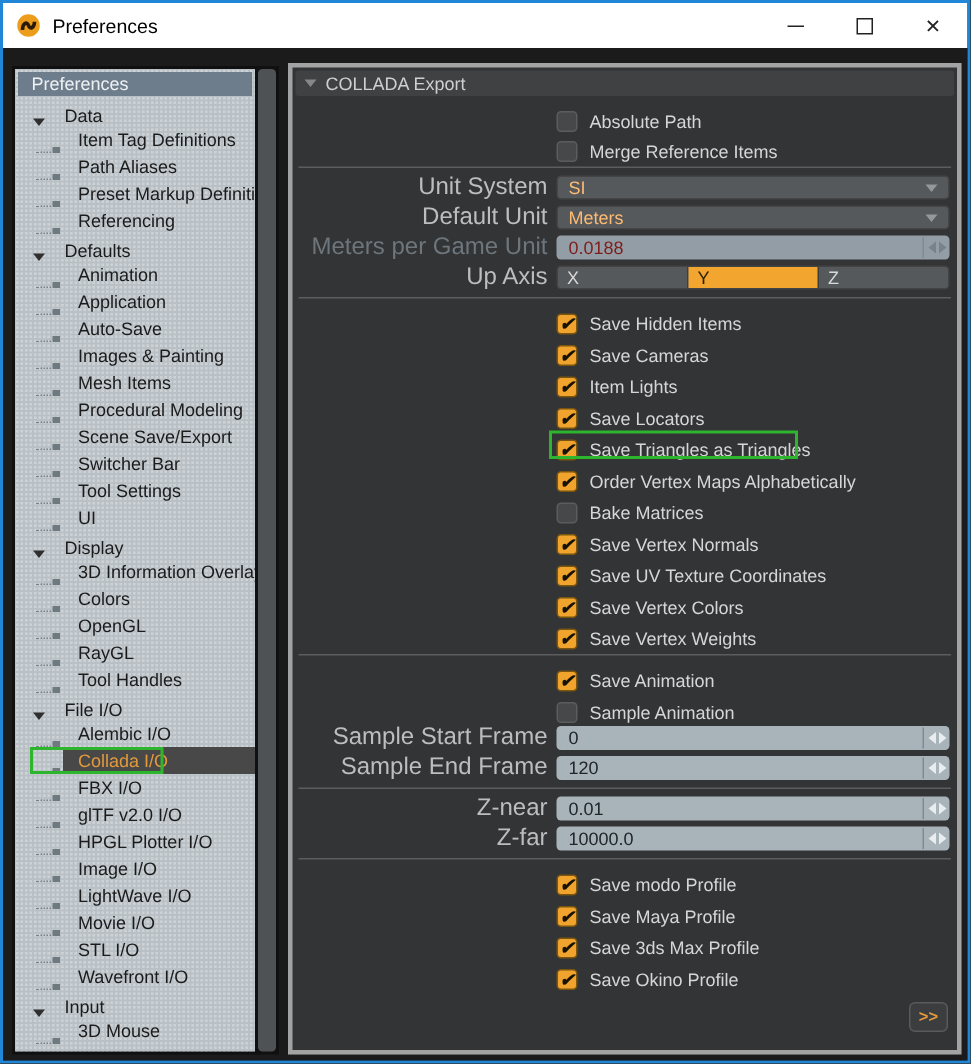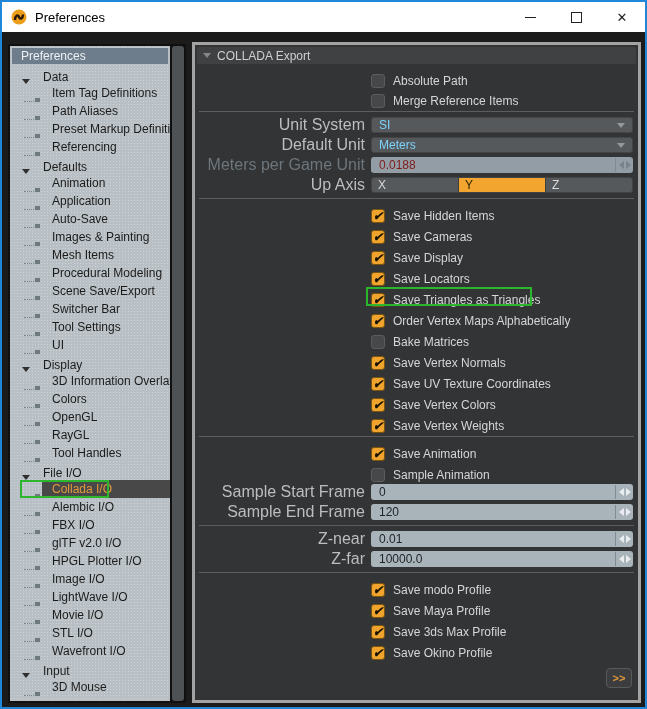--- a/index.html
+++ b/index.html
@@ -43,21 +43,21 @@
   .checkbox.checked{background:#F0A42E;border:1px solid #7A5510;}
   .checkbox.checked::after{content:"\2714";position:absolute;left:1px;top:-1px;font-size:12px;font-weight:bold;font-style:italic;color:#171204;}
   .checkbox.unchecked{background:#46484A;border:1px solid #5A5C5D;}
   .check-label{margin-left:8px;font-size:12px;color:#D6D6D6;white-space:nowrap;}
   .check-row.annotated::after{content:"";position:absolute;left:171px;top:1px;width:166px;height:19px;border:2px solid #2DB52D;box-sizing:border-box;pointer-events:none;}
   .field-row{display:flex;align-items:center;height:20px;}
   .field-label{width:170px;flex:none;text-align:right;font-size:16px;color:#BDBDBD;padding-right:6px;white-space:nowrap;}
   .field-row.disabled .field-label{color:#6D767C;}
   .control{flex:1;margin-right:5px;position:relative;height:16px;border-radius:3px;box-sizing:border-box;}
   .dropdown{background:#56595B;border:1px solid #454545;}
-  .dropdown .val{font-size:12px;color:#7dd3fc;line-height:14px;padding-left:7px;display:block;}
+  .dropdown .val{font-size:12px;color:#fdba74;line-height:14px;padding-left:7px;display:block;}
   .caret{position:absolute;right:7px;top:5px;width:0;height:0;border-left:4px solid transparent;border-right:4px solid transparent;border-top:5px solid #94989B;}
   .inputbox{background:#A9B3BA;}
   .inputbox .val{font-size:12px;color:#20262A;line-height:16px;padding-left:8px;display:block;}
   .field-row.disabled .inputbox{background:#939DA5;}
   .field-row.disabled .inputbox .val{color:#7f1d1d;}
   .spin{position:absolute;right:0;top:1px;bottom:1px;width:17px;border-left:1px solid #7E8B93;display:flex;align-items:center;justify-content:center;gap:2px;}
   .spin .la{width:0;height:0;border-top:4px solid transparent;border-bottom:4px solid transparent;border-right:5px solid #E9EDEF;}
   .spin .ra{width:0;height:0;border-top:4px solid transparent;border-bottom:4px solid transparent;border-left:5px solid #E9EDEF;}
   .field-row.disabled .spin .la{border-right-color:#78828A;}
   .field-row.disabled .spin .ra{border-left-color:#78828A;}
@@ -239,32 +239,32 @@
             <span class="conn"></span>
             <span class="bullet"></span>
             <span class="fill">
               <span class="lbl">Tool Handles</span>
             </span>
           </div>
         <div class="trow parent">
             <span class="tri"></span>
             <span class="lbl">File I/O</span>
           </div>
+        <div class="trow child">
+            <span class="conn"></span>
+            <span class="bullet"></span>
+            <span class="fill">
+              <span class="lbl">Alembic I/O</span>
+            </span>
+          </div>
         <div class="trow child selected annotated">
             <span class="conn"></span>
             <span class="bullet"></span>
             <span class="fill">
               <span class="lbl">Collada I/O</span>
-            </span>
-          </div>
-        <div class="trow child">
-            <span class="conn"></span>
-            <span class="bullet"></span>
-            <span class="fill">
-              <span class="lbl">Alembic I/O</span>
             </span>
           </div>
         <div class="trow child">
             <span class="conn"></span>
             <span class="bullet"></span>
             <span class="fill">
               <span class="lbl">FBX I/O</span>
             </span>
           </div>
         <div class="trow child">
@@ -386,21 +386,21 @@
       <div class="check-row">
           <span class="checkbox checked"></span>
           <span class="check-label">Save Hidden Items</span>
         </div>
       <div class="check-row">
           <span class="checkbox checked"></span>
           <span class="check-label">Save Cameras</span>
         </div>
       <div class="check-row">
           <span class="checkbox checked"></span>
-          <span class="check-label">Save Display</span>
+          <span class="check-label">Item Lights</span>
         </div>
       <div class="check-row">
           <span class="checkbox checked"></span>
           <span class="check-label">Save Locators</span>
         </div>
       <div class="check-row annotated">
           <span class="checkbox checked"></span>
           <span class="check-label">Save Triangles as Triangles</span>
         </div>
       <div class="check-row">

